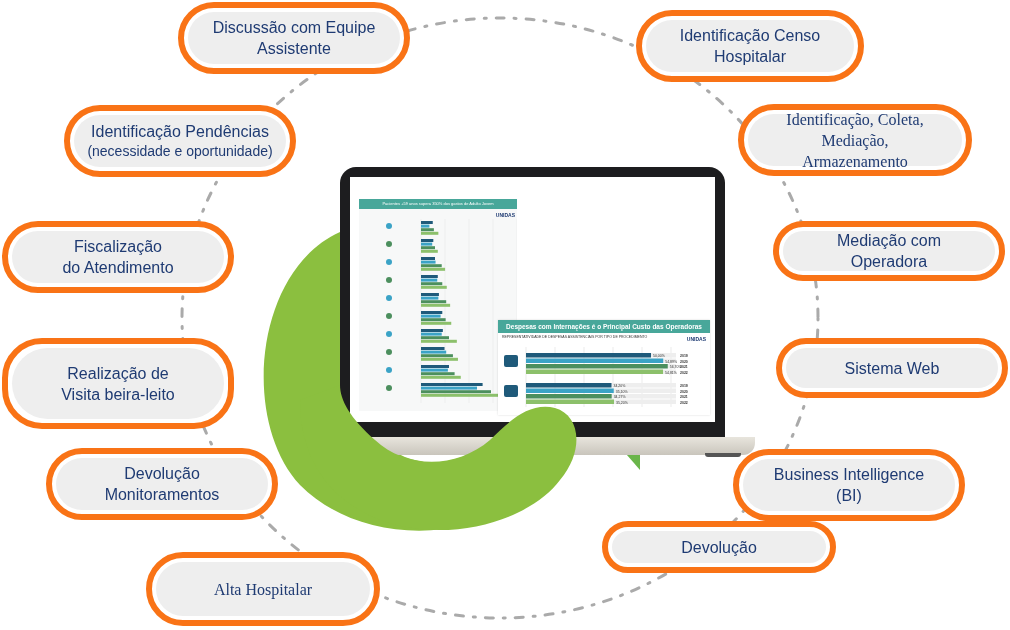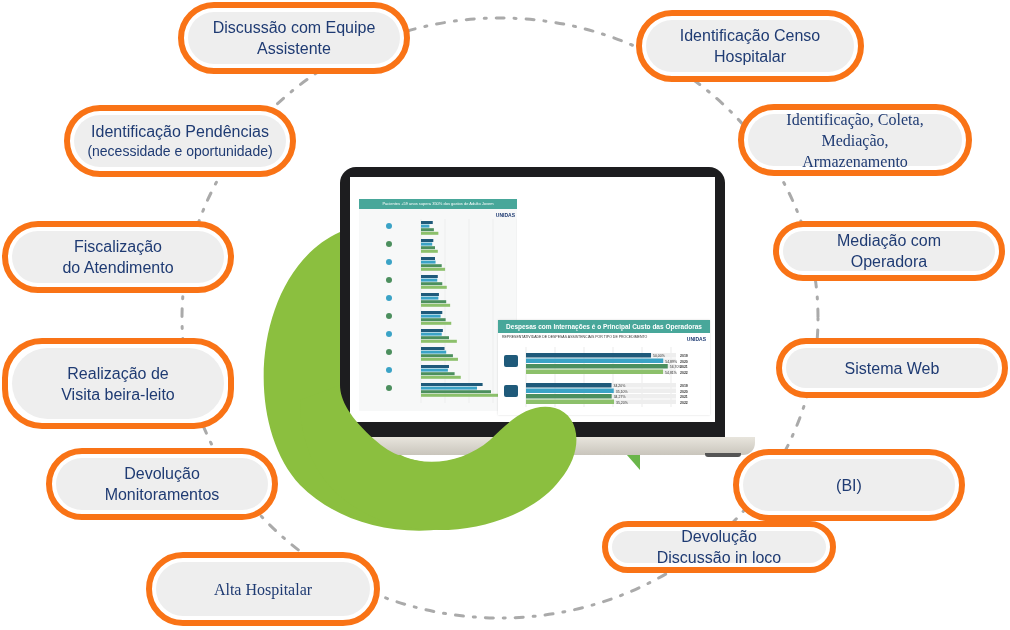--- a/index.html
+++ b/index.html
@@ -217,27 +217,27 @@
       </div>
     </div>
   <div class="node" style="left:46px; top:448px; width:232px; height:72px;">
       <div class="inner">
         <span>Devolução</span>
         <span>Monitoramentos</span>
       </div>
     </div>
   <div class="node" style="left:733px; top:449px; width:232px; height:72px;">
       <div class="inner">
+        <span>Business Intelligence</span>
         <span>(BI)</span>
       </div>
     </div>
   <div class="node" style="left:146px; top:552px; width:234px; height:74px;font-family:Liberation Serif, serif;">
       <div class="inner">
         <span>Alta Hospitalar</span>
       </div>
     </div>
   <div class="node" style="left:602px; top:521px; width:234px; height:52px;">
       <div class="inner">
         <span>Devolução</span>
-        <span>Discussão in loco</span>
       </div>
     </div>
 </div>
 
 </body></html>

